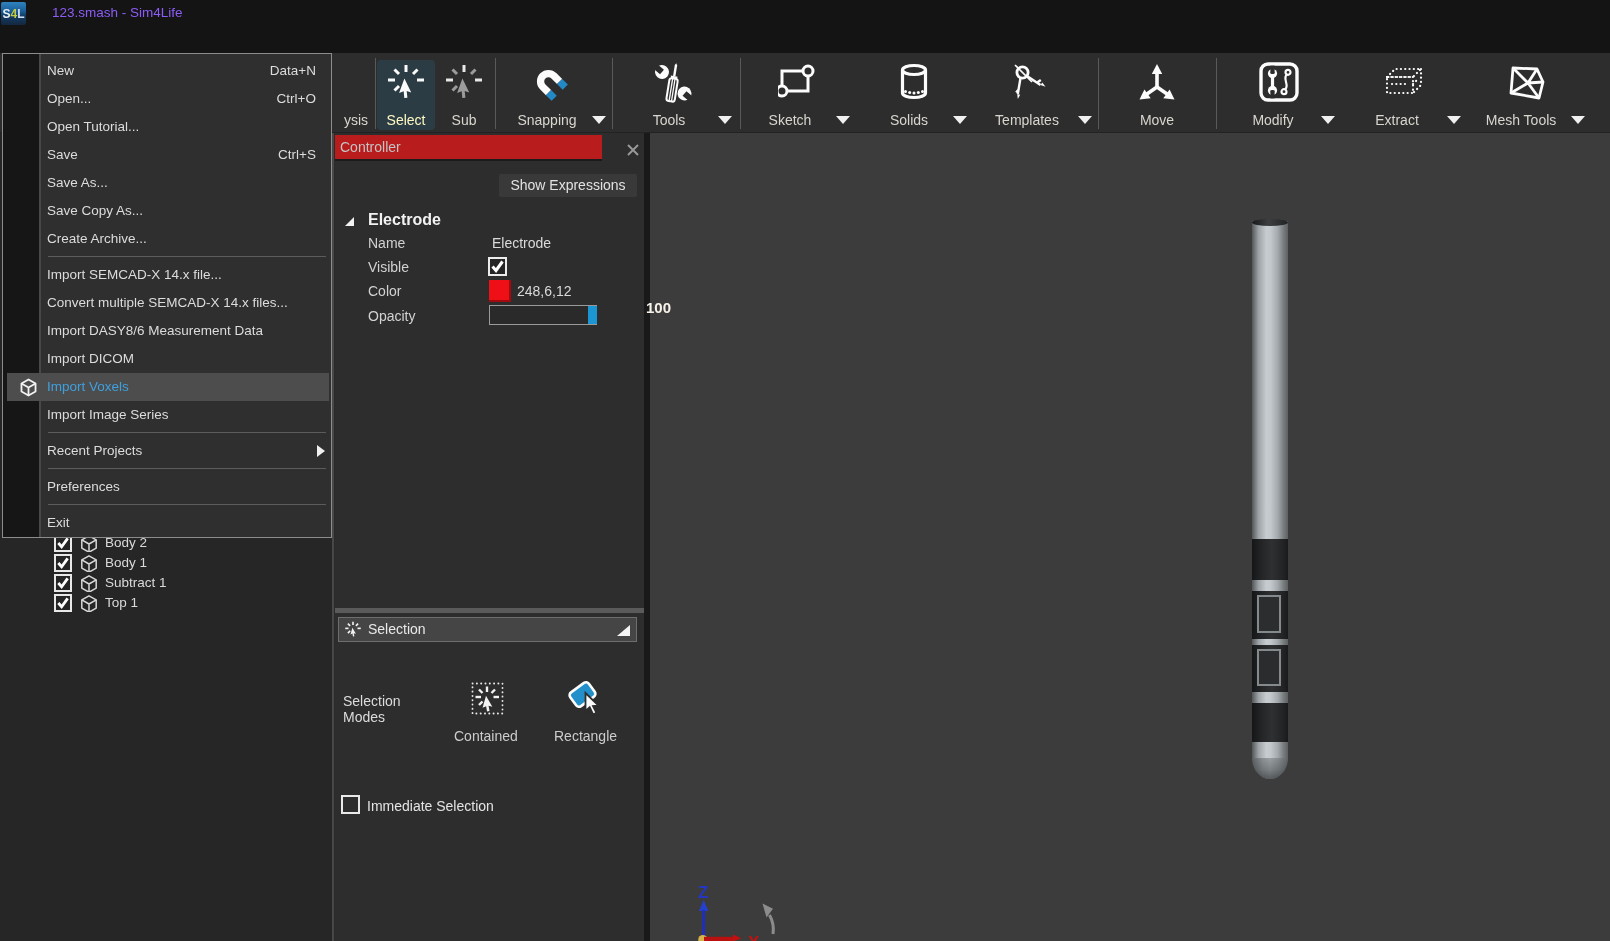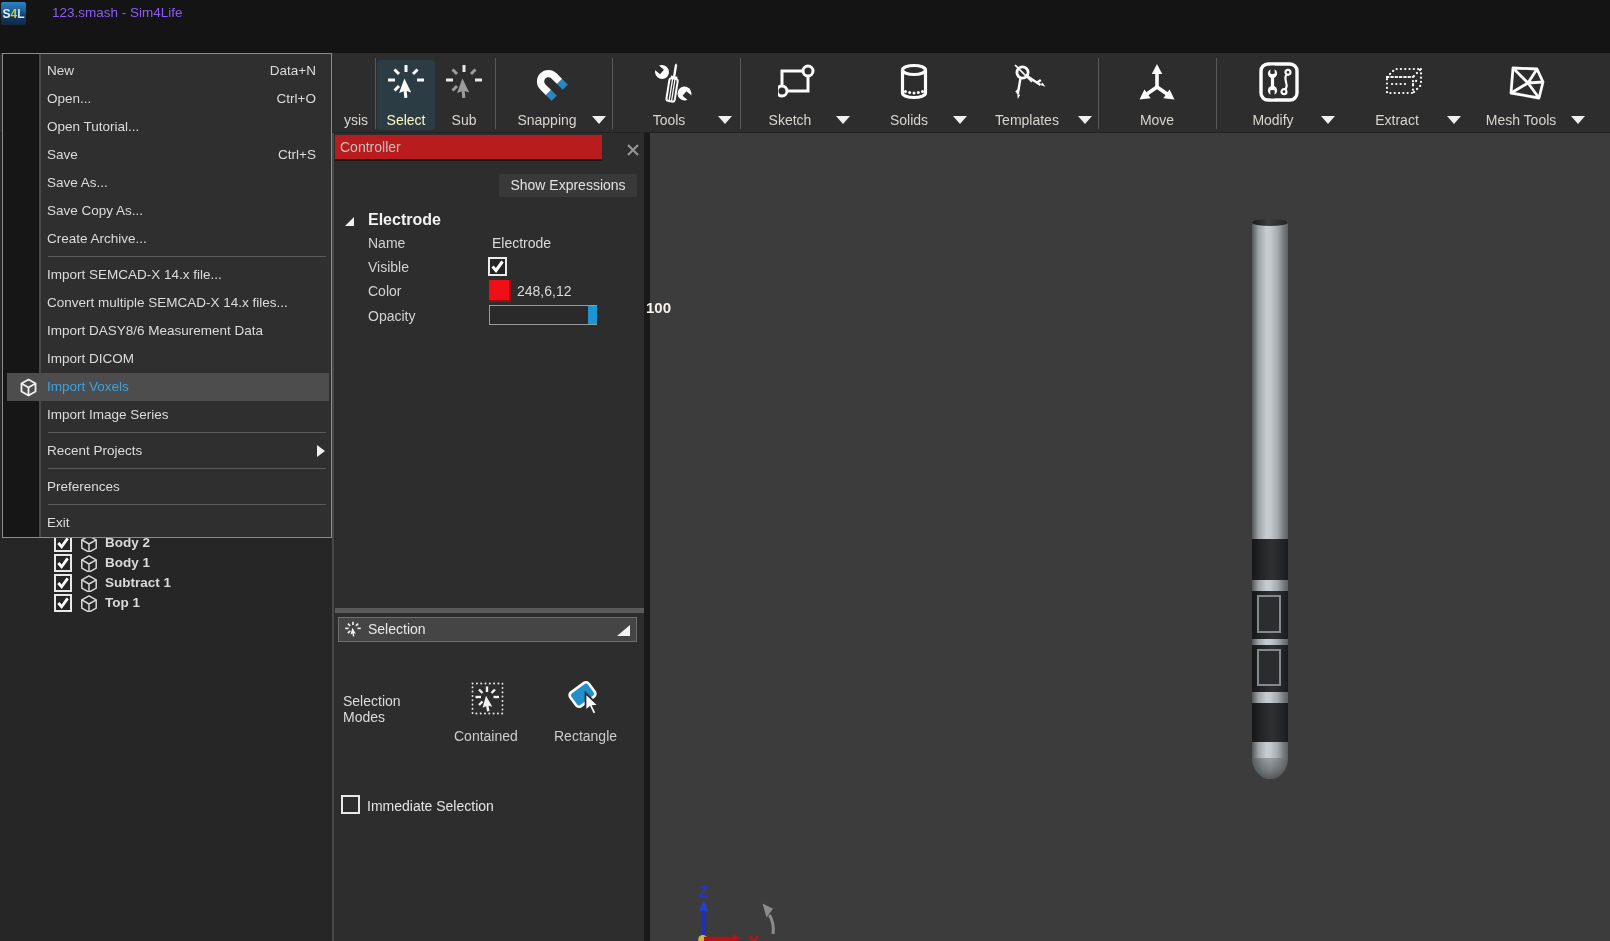--- a/index.html
+++ b/index.html
@@ -26,21 +26,21 @@
 .tarrow { position:absolute; width:0; height:0; border-left:7px solid transparent;
   border-right:7px solid transparent; border-top:8px solid #f0f0f0; top:63px; }
 .ticon { position:absolute; transform:translateX(-50%); }
 #selbtn { left:377px; top:7px; width:58px; height:70px; background:#2b3c44; border-radius:4px; }
 
 #leftpanel { left:0; top:133px; width:331px; height:808px; background:#262626; }
 #vsplit { left:331px; top:133px; width:4px; height:808px; background:#484848; border-left:1px solid #262626; border-right:1px solid #2a2a2a; }
 #centerpanel { left:335px; top:133px; width:309px; height:808px; background:#2d2d2d; }
 #darkline { left:644px; top:133px; width:6px; height:808px; background:#191919; }
 #viewport { left:650px; top:133px; width:960px; height:808px; background:#3c3c3c; }
-.treerow { position:absolute; left:0; height:20px; width:288px;font-weight:bold; }
+.treerow { position:absolute; left:0; height:20px; width:288px; }
 .tcheck { position:absolute; left:54px; top:1px; width:18px; height:18px; background:#262626;
   border:2px solid #e9e9e9; }
 .ttext { position:absolute; left:105px; top:0px; font-size:13.5px; color:#dadada; line-height:20px; }
 .cube { position:absolute; top:1px; width:18px; height:18px; }
 .tcheck svg { display:block; margin:0 auto; }
 
 #ctitle { left:335px; top:135px; width:267px; height:26px; background:#b91c1c;
   border-bottom:2px solid #1b1b1b; color:#c3c3c3; font-size:14px; line-height:25px; padding-left:5px; }
 #showexp { left:499px; top:174px; width:138px; height:23px; background:#393939; border-radius:2px;
   color:#e2e2e2; font-size:14px; text-align:center; line-height:23px; }

